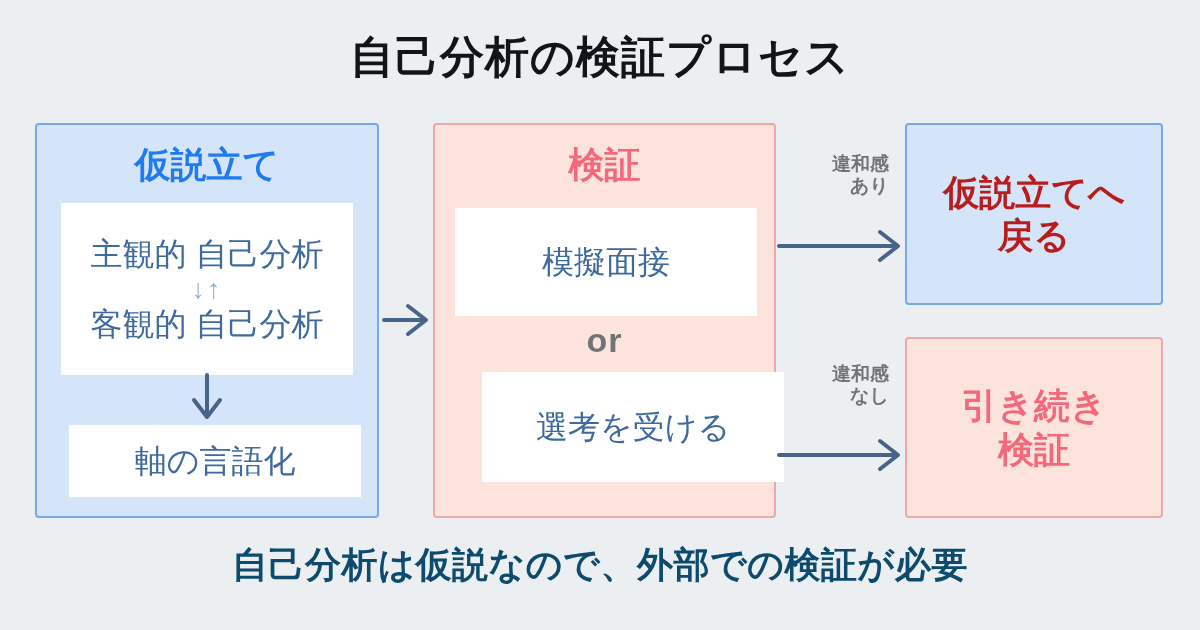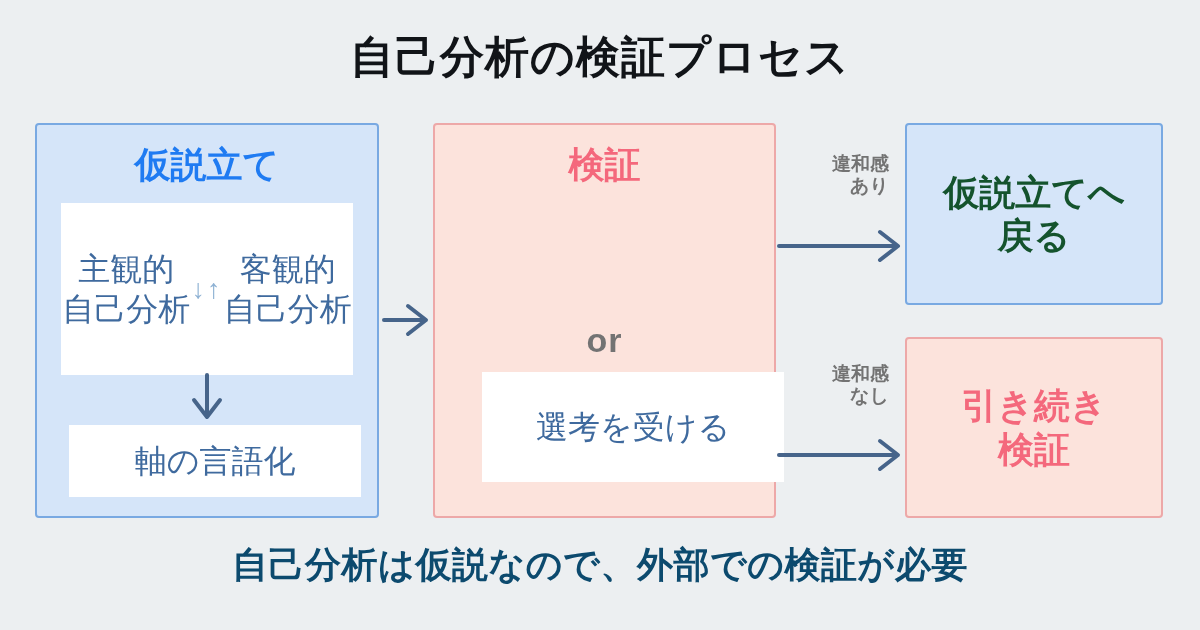--- a/index.html
+++ b/index.html
@@ -120,29 +120,29 @@
     height: 100%;
     display: flex;
     align-items: center;
     justify-content: center;
     text-align: center;
     font-size: 36px;
     font-weight: bold;
     line-height: 1.2;
     white-space: pre-line;
   }
-  .box-center-text.blue-h { color: #14532d; }
+  .box-center-text.blue-h { color: #b91c1c; }
   .box-center-text.pink-h { color: #f4687c; }
 
   
   .card {
     position: absolute;
     background: #ffffff;
     display: flex;
-    flex-direction: row;
+    flex-direction: column;
     align-items: center;
     justify-content: center;
     color: #3f6a9e;
     font-size: 32px;
     line-height: 1.25;
     text-align: center;
   }
 
   #card-analysis {
     left: 24px;
@@ -242,20 +242,21 @@
       <span class="card-swap-arrows">↓↑</span>
       <span class="card-line">客観的 自己分析</span>
     </div>
 
     <div id="card-verbalize" class="card">軸の言語化</div>
   </div>
 
   <div id="box-validation" class="stage-box pink">
     <div class="box-heading pink-h">検証</div>
 
+    <div id="card-mock" class="card">模擬面接</div>
 
     <div id="or-divider">or</div>
 
     <div id="card-selection" class="card">選考を受ける</div>
   </div>
 
   <div id="box-back" class="stage-box blue">
     <div class="box-center-text blue-h">仮説立てへ
 戻る</div>
   </div>

